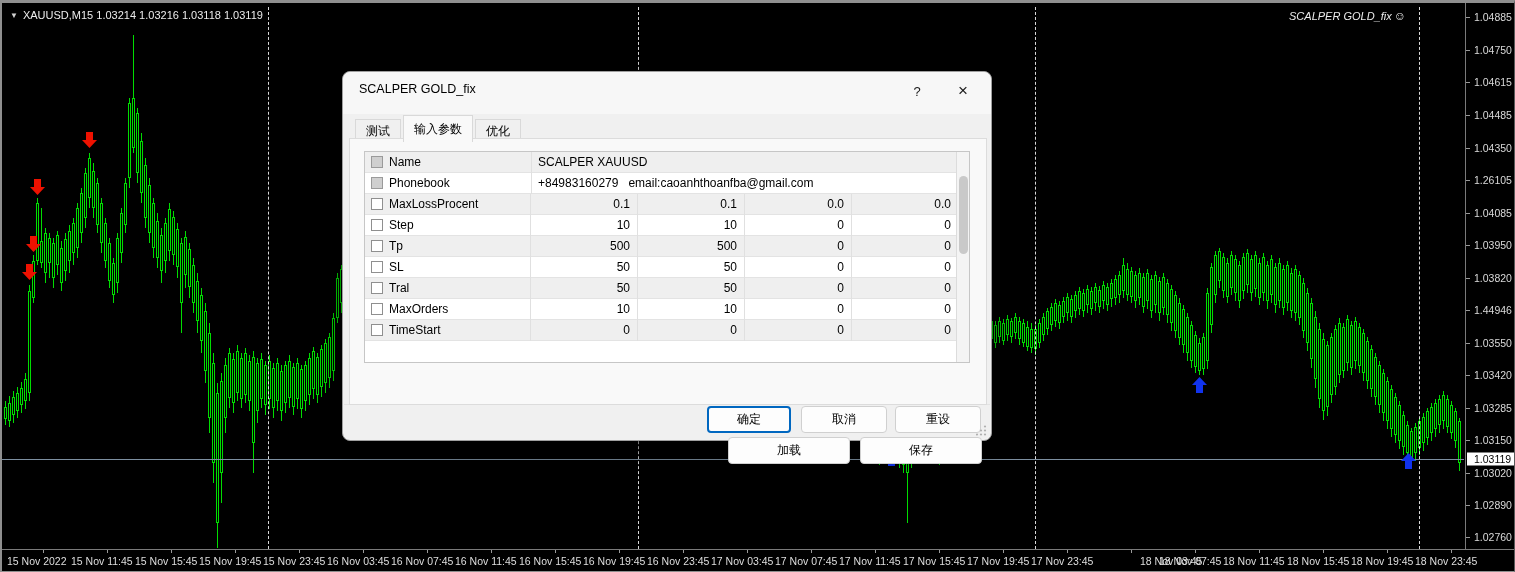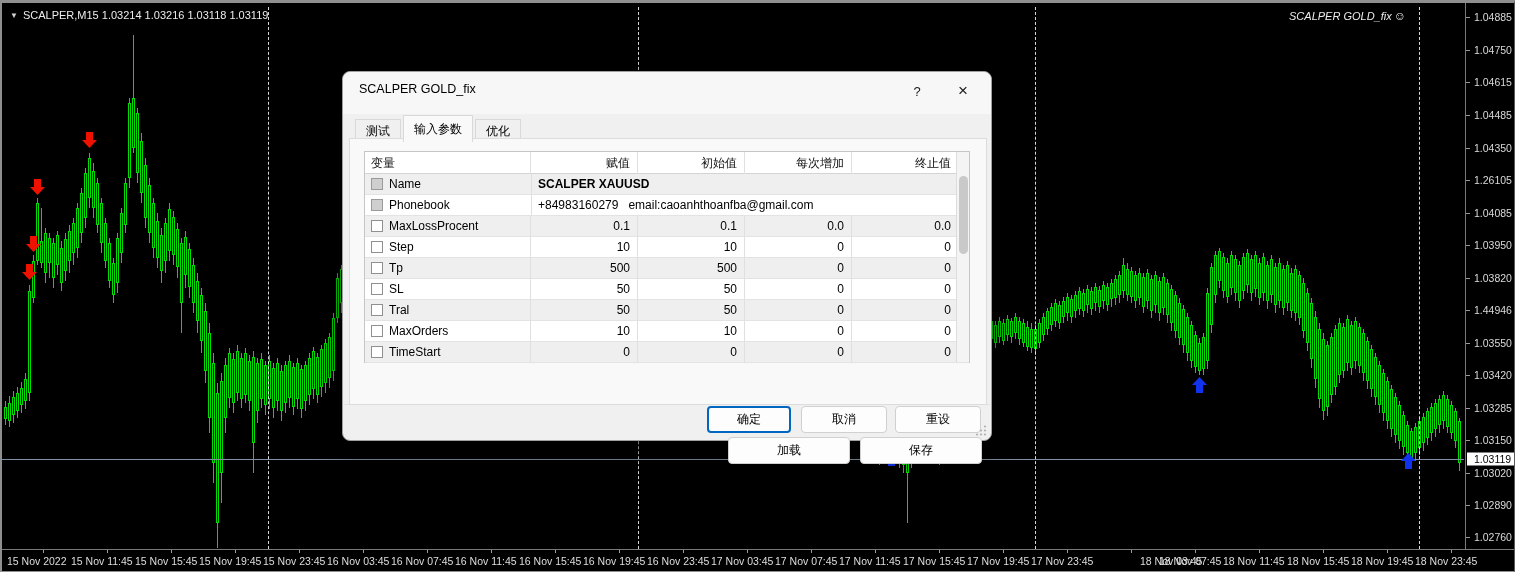--- a/index.html
+++ b/index.html
@@ -525,21 +525,21 @@
         <svg viewBox="0 0 15 16" class="arrow" style="left: 882px; top: 447px;">
           <path d="M7.5 0 L15 8 H11 V16 H4 V8 H0 Z" fill="#1133ee"></path>
         </svg>
         <svg viewBox="0 0 15 16" class="arrow" style="left: 1190px; top: 374px;">
           <path d="M7.5 0 L15 8 H11 V16 H4 V8 H0 Z" fill="#1133ee"></path>
         </svg>
         <svg viewBox="0 0 15 16" class="arrow" style="left: 1399px; top: 450px;">
           <path d="M7.5 0 L15 8 H11 V16 H4 V8 H0 Z" fill="#1133ee"></path>
         </svg>
       </div>
-    <div class="hdr"><span class="tri">▼</span><span>SCALPER,M15</span><span> </span><span>1.03214 1.03216 1.03118 1.03119</span></div>
+    <div class="hdr"><span class="tri">▼</span><span>XAUUSD,M15</span><span> </span><span>1.03214 1.03216 1.03118 1.03119</span></div>
     <div class="ea-hdr"><span>SCALPER GOLD_fix</span><span class="smiley">☺</span></div>
   </div>
 
   <div class="price-axis" id="price-axis">
       <div class="pa-tick" style="top: 14px;"></div>
       <div class="pa-label" style="top: 14px;">1.04885</div>
       <div class="pa-tick" style="top: 47px;"></div>
       <div class="pa-label" style="top: 47px;">1.04750</div>
       <div class="pa-tick" style="top: 79px;"></div>
       <div class="pa-label" style="top: 79px;">1.04615</div>
@@ -624,31 +624,24 @@
 
   <div class="dialog">
     <div class="dlg-title">
       <span class="ttl">SCALPER GOLD_fix</span>
       <button class="dlg-help">?</button>
       <button class="dlg-close">×</button>
     </div>
     <div class="tabs" id="tabs"><div class="tab">测试</div><div class="tab active">输入参数</div><div class="tab">优化</div></div>
     <div class="tab-page">
       <div class="ptable" id="ptable">
-          <div class="phead">
-            <div class="phc" style="left: 0px; width: 165px; text-align: left; padding-left: 6px; padding-right: 0px;">变量</div>
-            <div class="phc" style="left: 165px; width: 107px; text-align: right; padding-left: 0px; padding-right: 7px; border-left: 1px solid rgb(224, 224, 224);">赋值</div>
-            <div class="phc" style="left: 272px; width: 107px; text-align: right; padding-left: 0px; padding-right: 7px; border-left: 1px solid rgb(224, 224, 224);">初始值</div>
-            <div class="phc" style="left: 379px; width: 107px; text-align: right; padding-left: 0px; padding-right: 7px; border-left: 1px solid rgb(224, 224, 224);">每次增加</div>
-            <div class="phc" style="left: 486px; width: 107px; text-align: right; padding-left: 0px; padding-right: 7px; border-left: 1px solid rgb(224, 224, 224);">终止值</div>
-          </div>
           <div class="prow alt">
             <div class="cb dis"></div>
             <div class="pname">Name</div>
-            <div class="vspan" style="width: 423px; font-weight: bold;">SCALPER XAUUSD</div>
+            <div class="vspan" style="width: 423px;">SCALPER XAUUSD</div>
           </div>
           <div class="prow">
             <div class="cb dis"></div>
             <div class="pname">Phonebook</div>
             <div class="vspan" style="width: 427px;">+84983160279   email:caoanhthoanfba@gmail.com</div>
           </div>
           <div class="prow alt">
             <div class="cb"></div>
             <div class="pname">MaxLossProcent</div>
             <div class="vcell" style="left: 165px; width: 107px;">0.1</div>

